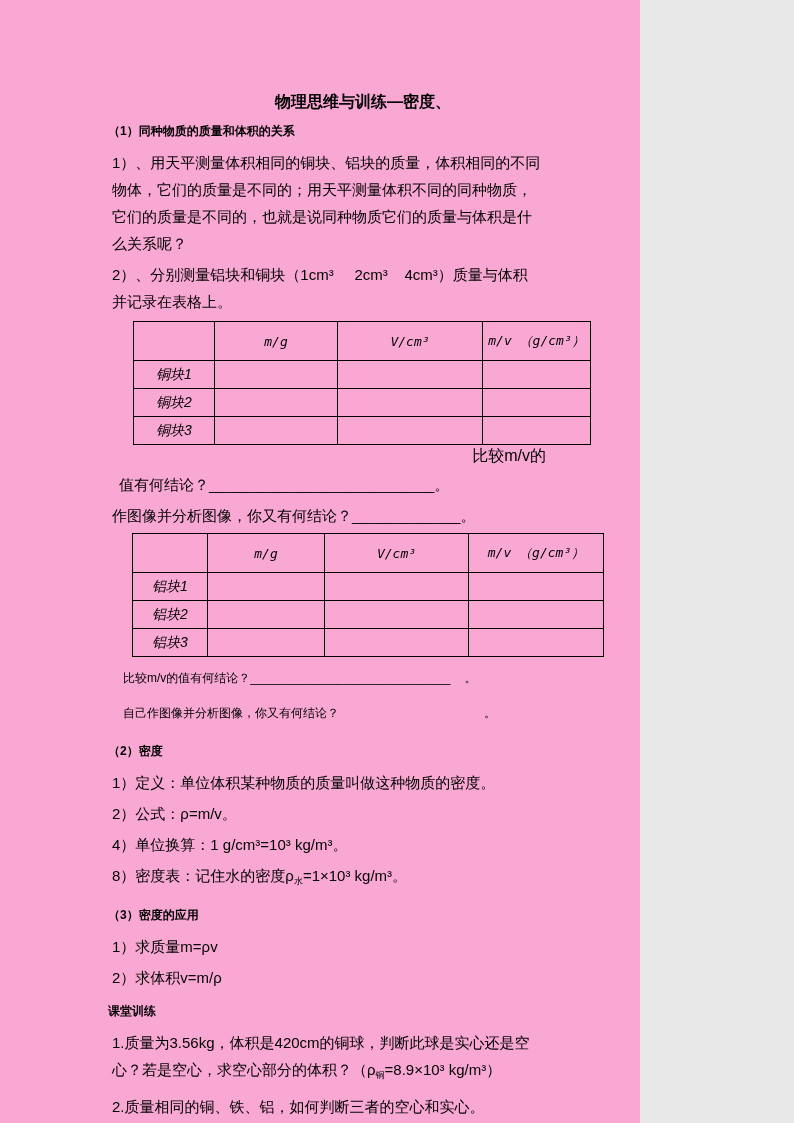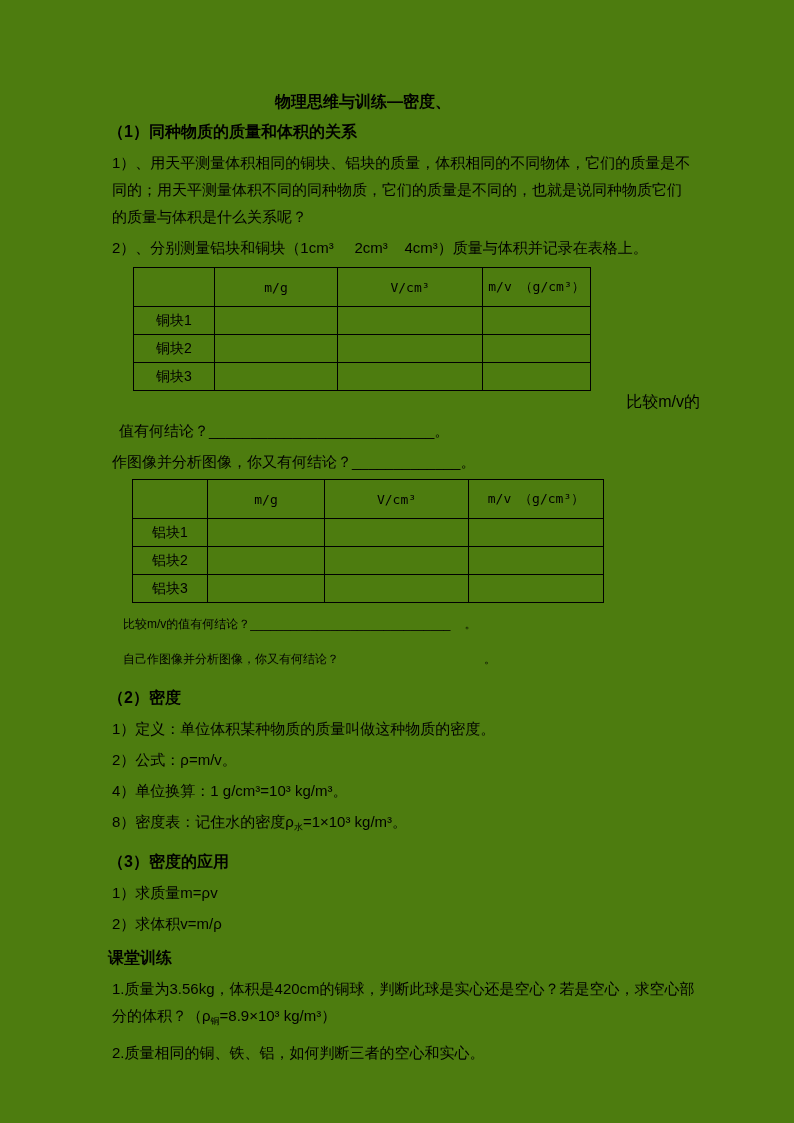--- a/index.html
+++ b/index.html
@@ -1,47 +1,48 @@
 <!DOCTYPE html>
 <html><head>
 <meta charset="utf-8">
 <style>
   html,body{margin:0;padding:0;background:#e8e8e8;}
   .page{
     position:relative;
-    width:794px;height:1123px;
-    background:#4d7c0f;
+    width:640px;height:1123px;
+    background:#f9a8d4;
     box-sizing:border-box;
     padding:88px 94px 0 108px;
     font-family:"Liberation Sans","DejaVu Sans",sans-serif;
     color:#000;
   }
   .doc-title{
     width:510px;
     text-align:center;
     font-size:16px;font-weight:bold;
     line-height:27px;
   }
   .h1{
-    font-size:16px;font-weight:bold;
+    font-size:12px;font-weight:bold;
     line-height:27px;padding-top:3px;
   }
   .body{
     font-size:15px;line-height:27px;margin:4px;
   }
   .small{
     font-size:12px;line-height:27px;margin:8px;
   }
   .indent7{padding-left:7px;}
   .frag{
     font-size:16px;line-height:22px;text-align:right;margin:0;
   }
   table{
     border-collapse:collapse;
     table-layout:fixed;
+    font-style:italic;
   }
   .t1{width:457px;margin:6px 0 0 25px;}
   .t2{width:471px;margin:4px 0 0 24px;}
   th,td{
     border:1px solid #000;
     padding:0;
     font-weight:normal;
     text-align:center;
     overflow:hidden;
   }

